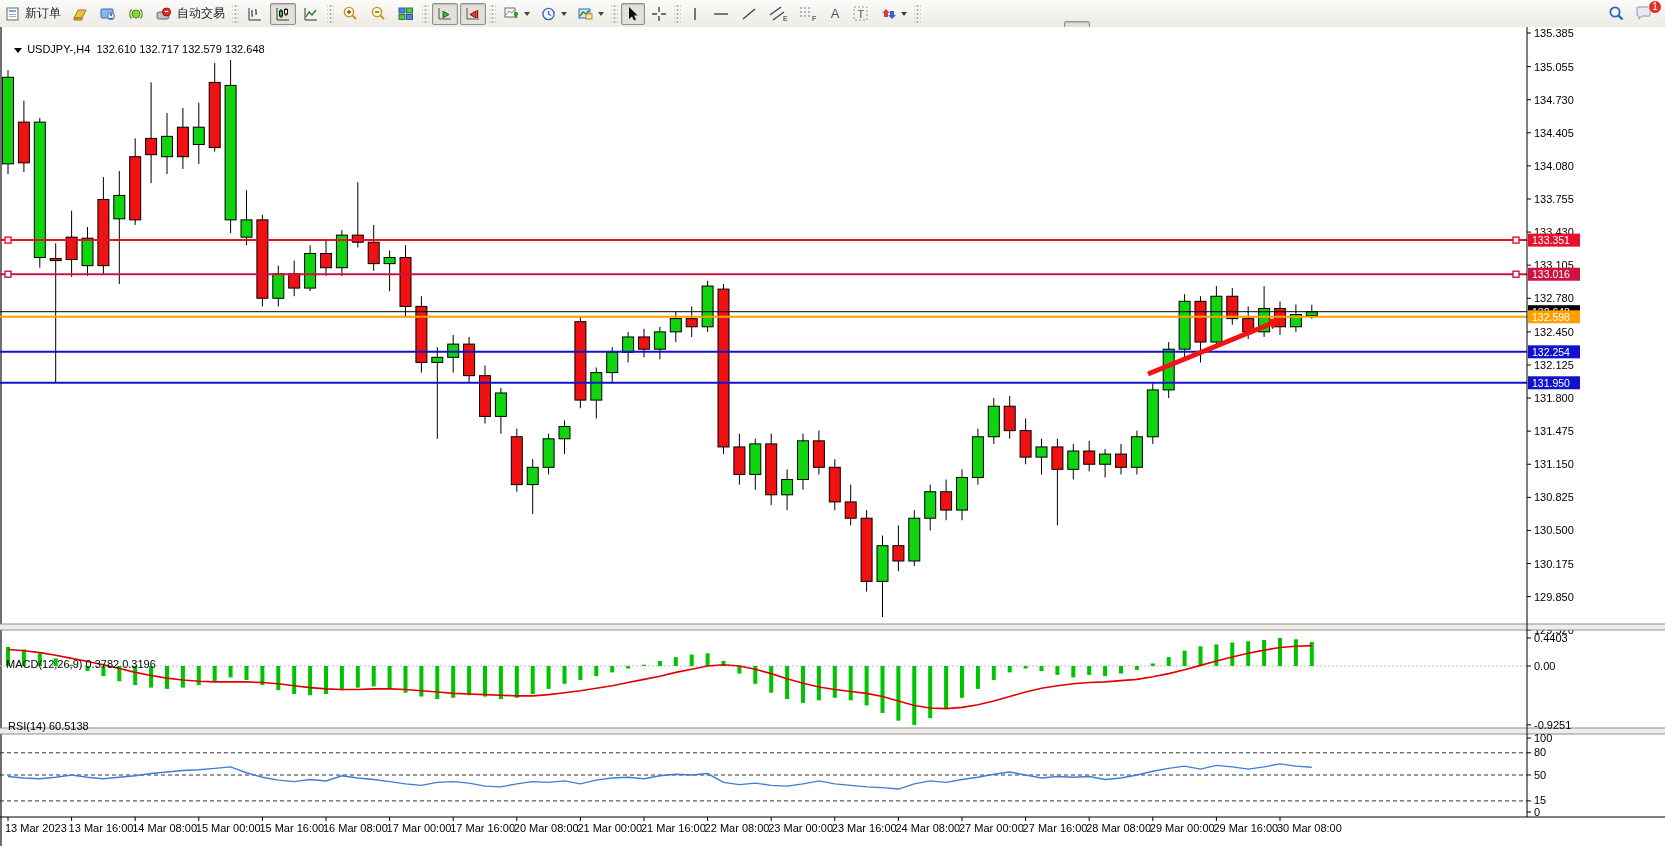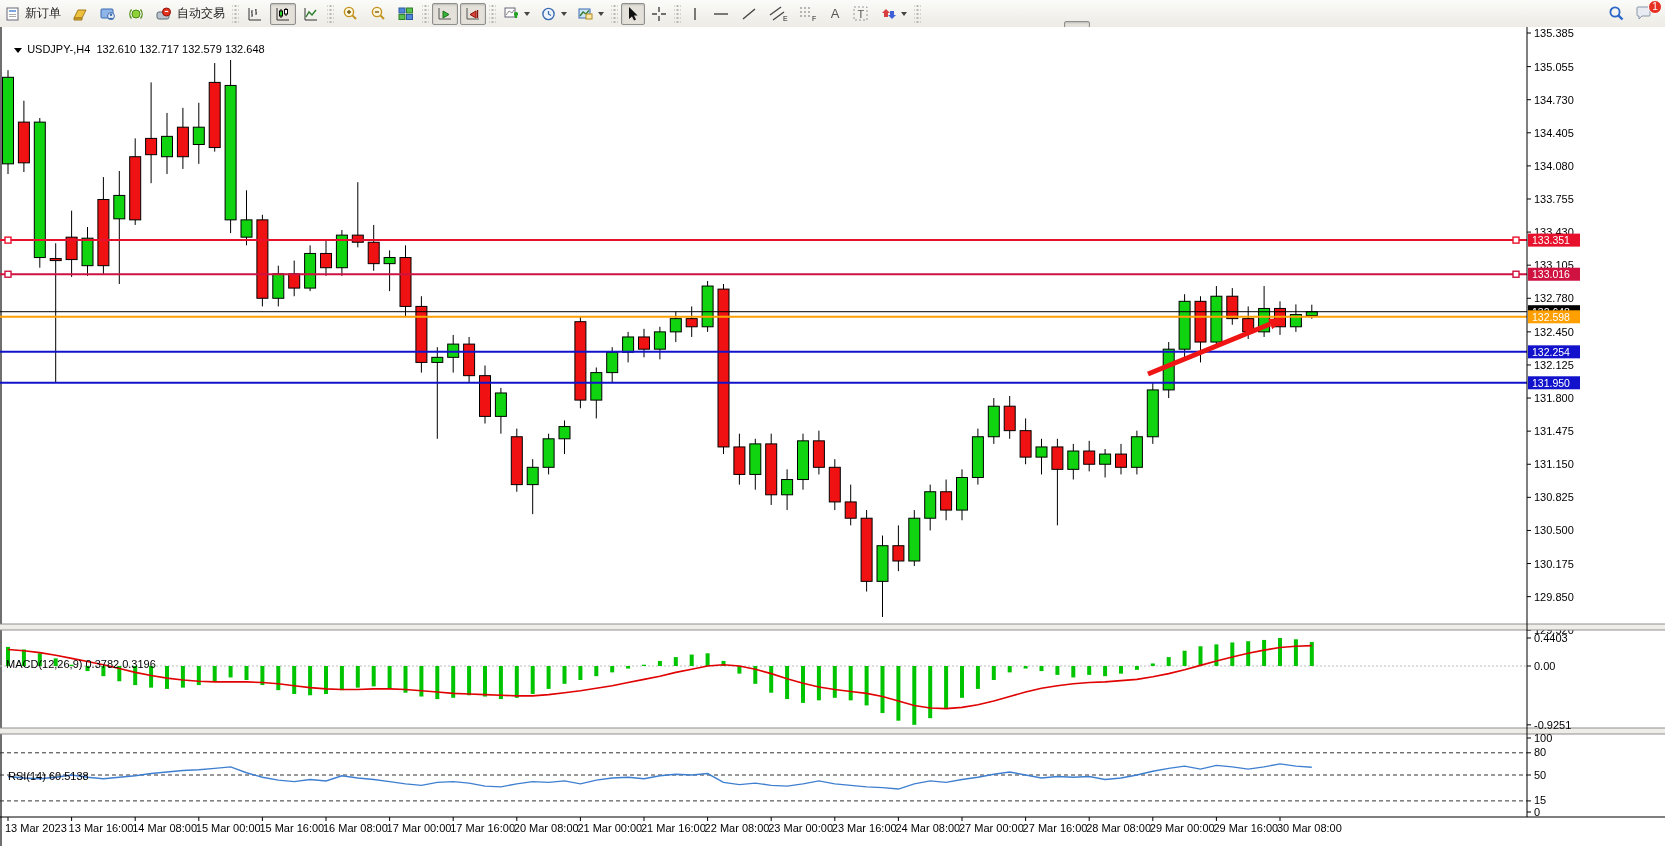--- a/index.html
+++ b/index.html
@@ -22,21 +22,21 @@
   .sp{flex:1;}
   #notif-badge{position:absolute;top:-4px;right:-6px;background:#e63022;color:#fff;border-radius:8px;
     font-size:10px;line-height:12px;min-width:12px;text-align:center;border:1px solid #fff;}
   
   #chartwin{position:absolute;left:0;top:27px;width:1665px;height:819px;background:#fff;
     border-left:2px solid #6f6f6f;box-sizing:border-box;}
   #chart-svg{position:absolute;left:0;top:27px;}
   .overlay-label{position:absolute;font-size:11px;color:#000;white-space:pre;z-index:5;text-align:right;}
   #symbol-title{left:8px;top:31px;}
   #macd-title{left:6px;top:634px;margin-top:24px;}
-  #rsi-title{left:8px;top:770px;}
+  #rsi-title{left:8px;top:720px;}
   .tri{display:inline-block;width:0;height:0;border-left:4px solid transparent;border-right:4px solid transparent;
     border-top:5px solid #000;margin-right:5px;vertical-align:middle;}
 </style>
 </head>
 <body>
 
 <div id="toolbar">
   <div class="tbtn">
     <svg width="16" height="16">
         <rect x="2" y="2" width="11" height="12" fill="#fff" stroke="#667"></rect>

